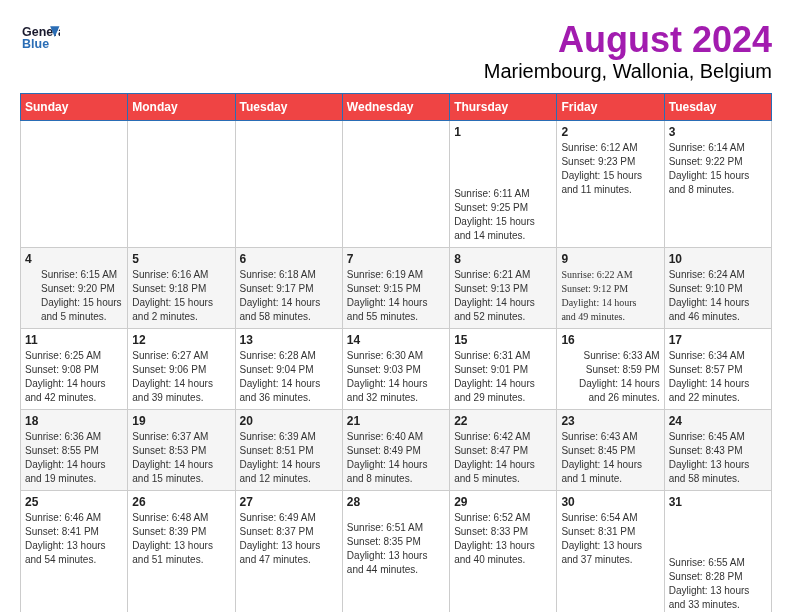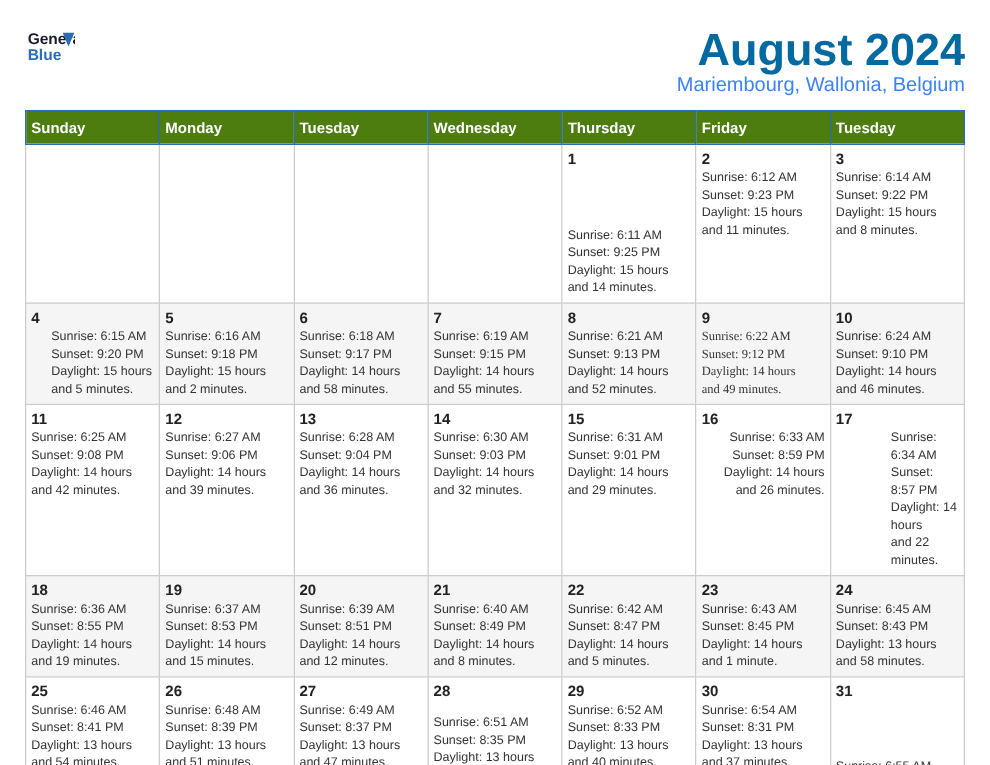--- a/index.html
+++ b/index.html
@@ -22,35 +22,35 @@
       gap: 4px;
     }
     .logo-icon {
       width: 40px;
       height: 35px;
     }
     .title-block { text-align: right; }
     .title-block h1 {
       font-size: 36px;
       font-weight: bold;
-      color: #0369a1;
+      color: #a21caf;
       line-height: 1.1;
     }
     .title-block h2 {
-      font-size: 16px;
+      font-size: 20px;
       font-weight: normal;
-      color: #3b82f6;
+      color: #000000;
     }
     table {
       width: 100%;
       border-collapse: collapse;
       font-size: 11px;
     }
     thead tr th {
-      background-color: #4d7c0f;
+      background-color: #ef4444;
       color: #fff;
       padding: 6px 4px;
       text-align: left;
       font-size: 12px;
       font-weight: bold;
       border: 1px solid #2a6db5;
     }
     tbody tr td {
       border: 1px solid #ccc;
       padding: 4px 4px;
@@ -225,21 +225,21 @@
         </td>
         <td>
           <span class="day-num">16</span>
           <div class="day-info" style="white-space: pre-line; text-align: right;">Sunrise: 6:33 AM
 Sunset: 8:59 PM
 Daylight: 14 hours
 and 26 minutes.</div>
         </td>
         <td>
           <span class="day-num">17</span>
-          <div class="day-info" style="white-space: pre-line; margin-left: 44px;">Sunrise: 6:34 AM
+          <div class="day-info" style="white-space: pre-line;">Sunrise: 6:34 AM
 Sunset: 8:57 PM
 Daylight: 14 hours
 and 22 minutes.</div>
         </td>
       </tr>
       <tr>
         <td>
           <span class="day-num">18</span>
           <div class="day-info" style="white-space: pre-line;">Sunrise: 6:36 AM
 Sunset: 8:55 PM

